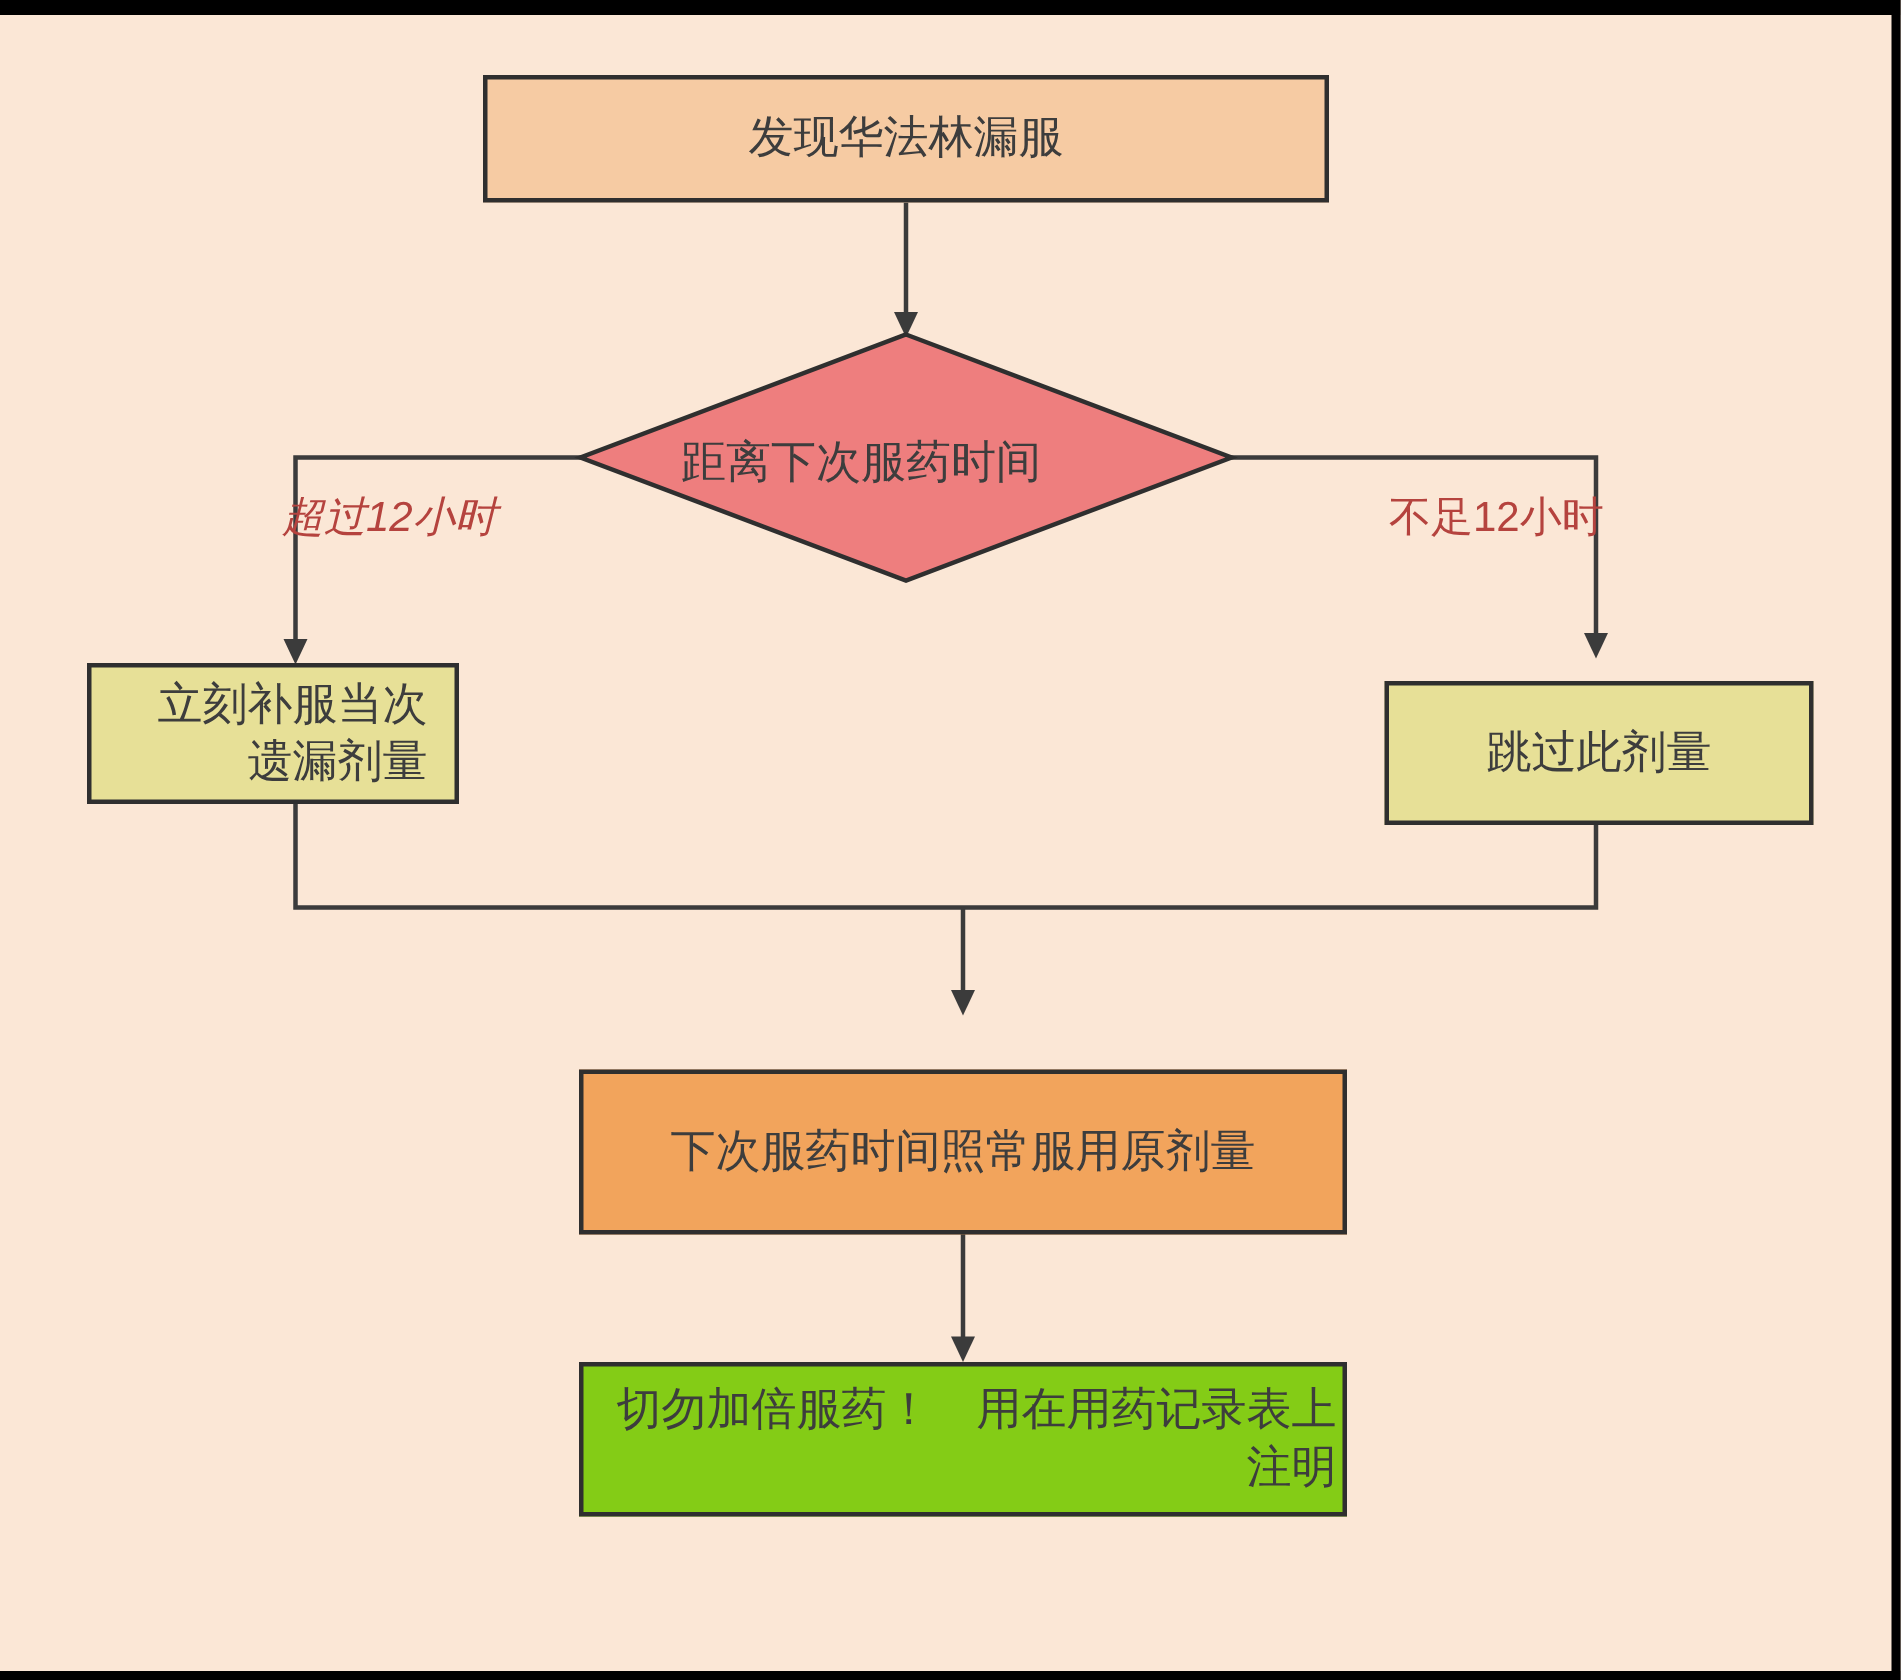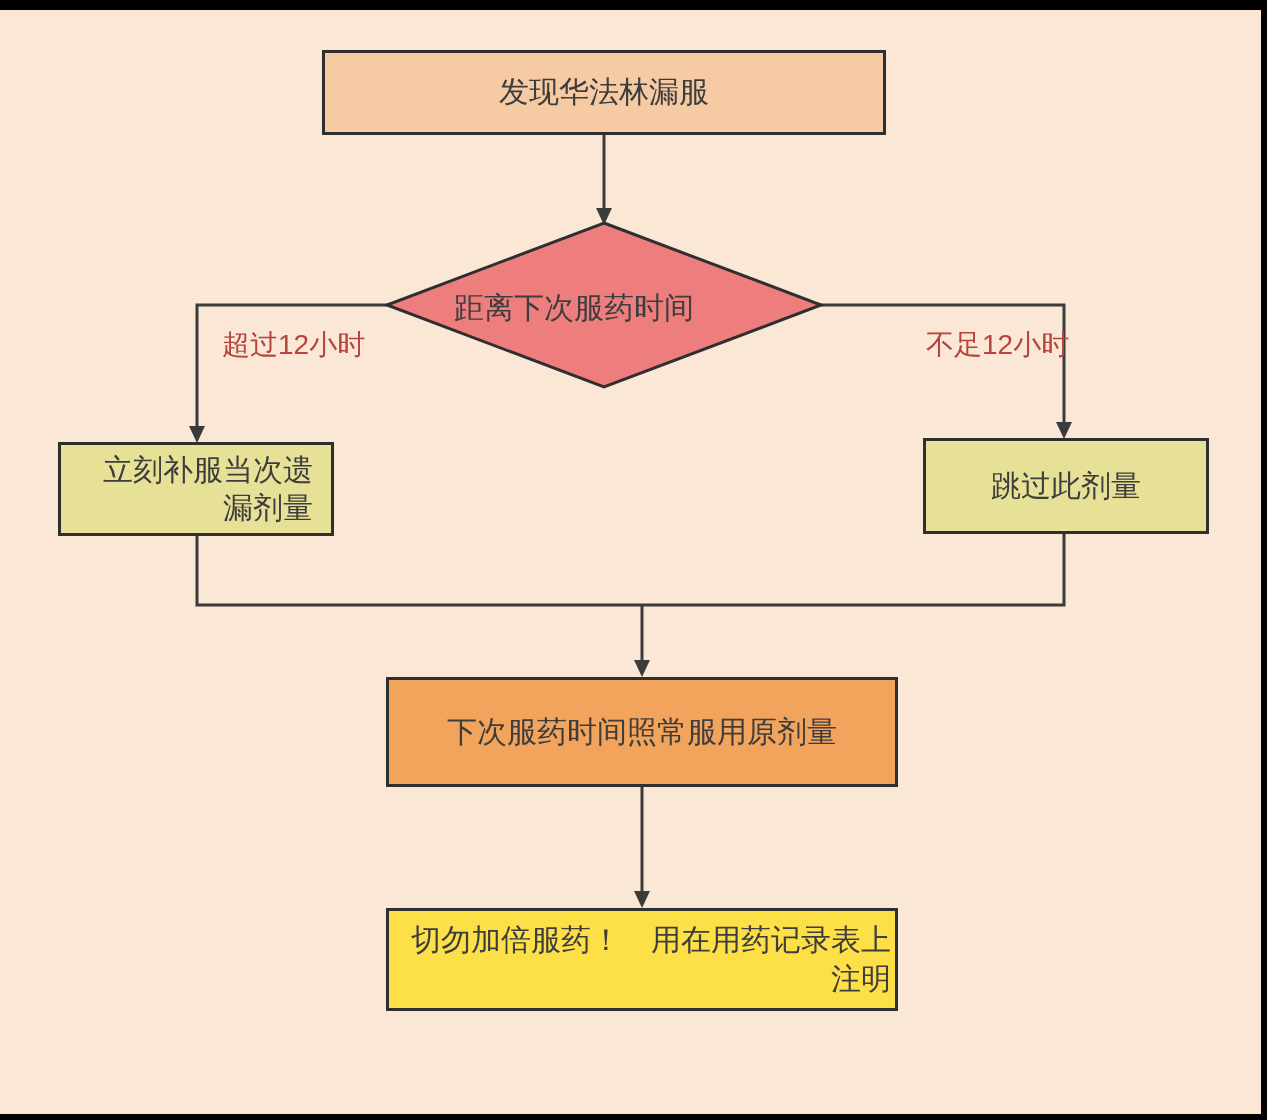--- a/index.html
+++ b/index.html
@@ -40,39 +40,39 @@
     display: flex;
     align-items: center;
     justify-content: center;
     text-align: right;
     font-size: 30px;
     line-height: 1.27;
     color: #3D3D3D;
     word-break: break-all;
   }
   #node-start       { left: 322px; top: 50px;  width: 564px; height: 85px;  background: #F6CBA3; }
-  #node-take-missed { left: 58px;  top: 442px; width: 276px; height: 94px;  background: #E7E097; padding: 0 18px; }
-  #node-skip        { left: 923px; top: 438px; width: 286px; height: 96px;  background: #E7E097; }
-  #node-resume      { left: 386px; top: 677px; width: 512px; height: 110px; background: #F2A45C; }
-  #node-warning     { left: 386px; top: 908px; width: 512px; height: 103px; background: #fde047; padding: 0 4px; }
+  #node-take-missed { left: 58px;  top: 442px; width: 248px; height: 94px;  background: #E7E097; padding: 0 18px; }
+  #node-skip        { left: 923px; top: 454px; width: 286px; height: 96px;  background: #E7E097; }
+  #node-resume      { left: 386px; top: 713px; width: 512px; height: 110px; background: #F2A45C; }
+  #node-warning     { left: 386px; top: 908px; width: 512px; height: 103px; background: #84cc16; padding: 0 4px; }
 
   #decision-label {
     position: absolute;
     left: 454px; top: 288px;
     width: 300px;
     font-size: 30px;
     color: #3D3D3D;
   }
   .branch-label {
     position: absolute;
     font-size: 28px;
     color: #B5433E;
     white-space: nowrap;
   }
-  #branch-label-left  { left: 222px; top: 326px; }
+  #branch-label-left  { left: 188px; top: 326px; font-style: italic; }
   #branch-label-right { left: 926px; top: 326px; }
 </style>
 </head>
 <body>
 
 <div id="stage">
 
   <svg id="connector-layer" viewBox="0 0 1267 1120" xmlns="http://www.w3.org/2000/svg">
 
     <polyline points="604,135 604,209"></polyline>

